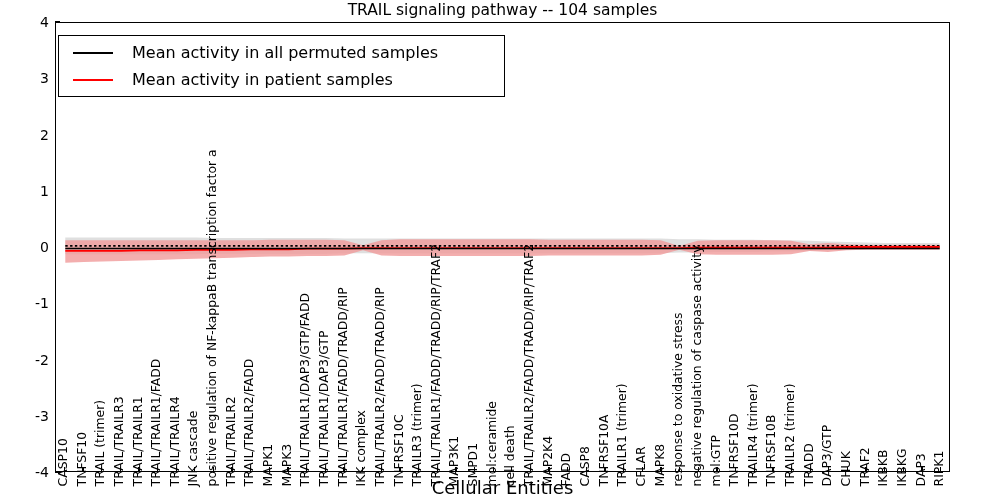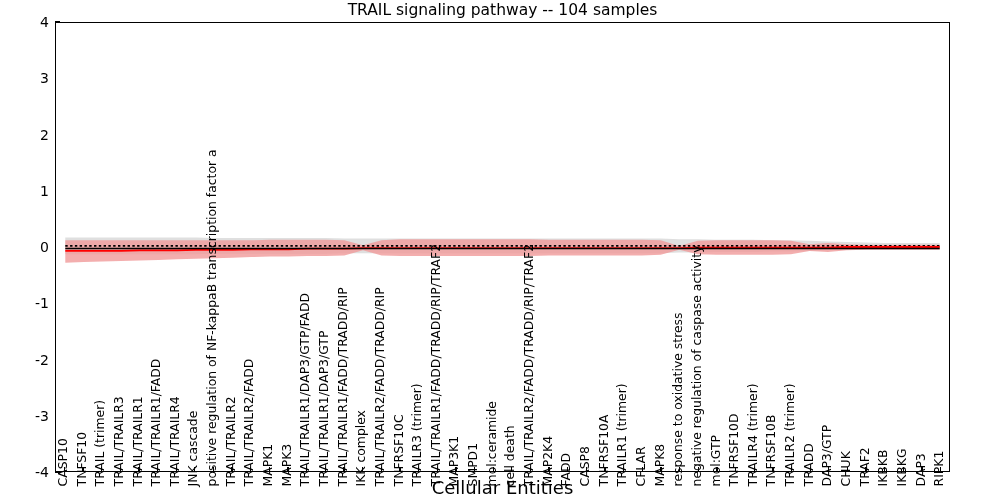--- a/index.html
+++ b/index.html
@@ -157,20 +157,30 @@
 
   <div class="plot-frame">
     <svg class="plot-svg" id="plot-svg" viewBox="0 0 895 450" preserveAspectRatio="none">
         <path d="M9.32,215.44L27.97,215.44L46.61,215.44L65.26,215.44L83.91,215.44L102.55,215.44L121.20,215.44L139.84,215.44L158.49,216.00L177.14,216.00L195.78,216.00L214.43,216.00L233.07,216.00L251.72,216.00L270.36,216.00L289.01,216.56L307.66,216.56L326.30,216.56L344.95,216.56L363.59,216.56L382.24,216.56L400.89,216.56L419.53,216.56L438.18,216.56L456.82,216.56L475.47,216.56L494.11,216.56L512.76,216.56L531.41,216.56L550.05,216.56L568.70,216.56L587.34,216.56L605.99,216.56L624.64,217.13L643.28,217.13L661.93,217.69L680.57,217.69L699.22,217.69L717.86,218.25L736.51,218.25L755.16,218.81L773.80,219.38L792.45,219.94L811.09,220.50L829.74,221.06L848.39,221.06L867.03,221.06L885.68,221.06L885.68,226.69L867.03,226.69L848.39,226.69L829.74,226.69L811.09,227.25L792.45,227.81L773.80,228.38L755.16,228.94L736.51,229.50L717.86,229.50L699.22,230.06L680.57,230.06L661.93,230.06L643.28,230.63L624.64,230.63L605.99,231.19L587.34,231.19L568.70,231.19L550.05,231.19L531.41,231.19L512.76,231.19L494.11,231.19L475.47,231.19L456.82,231.19L438.18,231.19L419.53,231.19L400.89,231.19L382.24,231.19L363.59,231.19L344.95,231.19L326.30,231.19L307.66,231.19L289.01,231.19L270.36,231.75L251.72,231.75L233.07,231.75L214.43,231.75L195.78,231.75L177.14,231.75L158.49,231.75L139.84,232.31L121.20,232.31L102.55,232.31L83.91,232.31L65.26,232.31L46.61,232.31L27.97,232.31L9.32,232.31Z" fill="#d9d9d9" opacity="0.85" stroke="none"></path>
         <path d="M9.32,218.25L27.97,218.25L46.61,218.25L65.26,218.25L83.91,218.25L102.55,218.25L121.20,218.25L139.84,218.25L158.49,218.25L177.14,218.25L195.78,218.25L214.43,217.69L233.07,217.69L251.72,217.69L270.36,217.69L289.01,218.25L307.66,223.31L326.30,218.25L344.95,217.13L363.59,217.13L382.24,217.13L400.89,217.13L419.53,217.13L438.18,217.13L456.82,217.13L475.47,217.13L494.11,217.69L512.76,217.69L531.41,217.69L550.05,217.69L568.70,217.69L587.34,217.69L605.99,218.25L624.64,223.88L643.28,218.81L661.93,218.25L680.57,218.25L699.22,218.25L717.86,218.25L736.51,218.81L755.16,222.19L773.80,221.06L792.45,222.19L811.09,222.75L829.74,222.75L848.39,222.75L867.03,222.75L885.68,222.75L885.68,227.81L867.03,227.81L848.39,227.81L829.74,227.81L811.09,227.81L792.45,228.38L773.80,230.06L755.16,228.94L736.51,232.31L717.86,232.88L699.22,232.88L680.57,232.88L661.93,232.88L643.28,232.31L624.64,227.81L605.99,232.88L587.34,233.44L568.70,233.44L550.05,233.44L531.41,233.44L512.76,233.44L494.11,233.44L475.47,234.00L456.82,234.00L438.18,234.00L419.53,234.00L400.89,234.00L382.24,234.00L363.59,234.00L344.95,234.00L326.30,233.44L307.66,228.38L289.01,233.44L270.36,234.00L251.72,234.00L233.07,234.56L214.43,234.56L195.78,235.13L177.14,235.69L158.49,236.25L139.84,236.81L121.20,237.38L102.55,237.94L83.91,238.50L65.26,239.06L46.61,239.63L27.97,240.19L9.32,240.75Z" fill="#f09a9a" opacity="0.80" stroke="none"></path>
         <path d="M9.32,223.88L27.97,223.88L46.61,223.88L65.26,223.88L83.91,223.88L102.55,223.88L121.20,223.88L139.84,223.88L158.49,223.88L177.14,223.88L195.78,223.88L214.43,223.88L233.07,223.88L251.72,223.88L270.36,223.88L289.01,223.88L307.66,223.88L326.30,223.88L344.95,223.88L363.59,223.88L382.24,223.88L400.89,223.88L419.53,223.88L438.18,223.88L456.82,223.88L475.47,223.88L494.11,223.88L512.76,223.88L531.41,223.88L550.05,223.88L568.70,223.88L587.34,223.88L605.99,223.88L624.64,223.88L643.28,223.88L661.93,223.88L680.57,223.88L699.22,223.88L717.86,223.88L736.51,223.88L755.16,223.88L773.80,223.88L792.45,223.88L811.09,223.88L829.74,223.88L848.39,223.88L867.03,223.88L885.68,223.88" fill="none" stroke="#000000" stroke-width="1.6" stroke-dasharray="2.4,2.4"></path>
         <path d="M9.32,228.94L27.97,228.94L46.61,228.94L65.26,228.94L83.91,228.38L102.55,228.38L121.20,228.38L139.84,227.81L158.49,227.81L177.14,227.81L195.78,227.25L214.43,227.25L233.07,227.25L251.72,226.69L270.36,226.69L289.01,226.69L307.66,226.13L326.30,226.13L344.95,226.13L363.59,226.13L382.24,226.13L400.89,226.13L419.53,226.13L438.18,226.13L456.82,226.13L475.47,226.13L494.11,226.13L512.76,226.13L531.41,226.13L550.05,226.13L568.70,226.13L587.34,226.13L605.99,226.13L624.64,226.13L643.28,225.56L661.93,225.56L680.57,225.56L699.22,225.56L717.86,225.56L736.51,225.56L755.16,225.56L773.80,225.56L792.45,225.00L811.09,225.00L829.74,225.00L848.39,225.00L867.03,225.00L885.68,225.00" fill="none" stroke="#ff0000" stroke-width="1.8"></path>
         <path d="M9.32,226.41L27.97,226.41L46.61,226.41L65.26,226.41L83.91,226.41L102.55,226.41L121.20,226.41L139.84,226.41L158.49,226.41L177.14,226.41L195.78,226.41L214.43,226.41L233.07,226.41L251.72,226.41L270.36,226.41L289.01,226.41L307.66,226.41L326.30,226.41L344.95,226.41L363.59,226.41L382.24,226.41L400.89,226.41L419.53,226.41L438.18,226.41L456.82,226.41L475.47,226.41L494.11,226.41L512.76,226.41L531.41,226.41L550.05,226.41L568.70,226.41L587.34,226.41L605.99,226.41L624.64,226.41L643.28,226.41L661.93,226.41L680.57,226.41L699.22,226.41L717.86,226.41L736.51,226.41L755.16,226.41L773.80,226.41L792.45,226.41L811.09,226.41L829.74,226.41L848.39,226.41L867.03,226.41L885.68,226.41" fill="none" stroke="#000000" stroke-width="1.5"></path>
       </svg>
 
+    <div class="legend-box">
+      <div class="legend-row r0">
+        <span class="legend-swatch" style="background:#000000"></span>
+        <span class="legend-text">Mean activity in all permuted samples</span>
+      </div>
+      <div class="legend-row r1">
+        <span class="legend-swatch" style="background:#ff0000"></span>
+        <span class="legend-text">Mean activity in patient samples</span>
+      </div>
+    </div>
   </div>
 
   <div id="xtick-holder">
       <div class="xtick-mark" style="left: 63.6729px; top: 467px;"></div>
       <div class="xtick-label" style="left: 68.9229px; top: 474px;">CASP10</div>
       <div class="xtick-mark" style="left: 82.3187px; top: 467px;"></div>
       <div class="xtick-label" style="left: 87.5687px; top: 474px;">TNFSF10</div>
       <div class="xtick-mark" style="left: 100.965px; top: 467px;"></div>
       <div class="xtick-label" style="left: 106.215px; top: 474px;">TRAIL (trimer)</div>
       <div class="xtick-mark" style="left: 119.61px; top: 467px;"></div>

